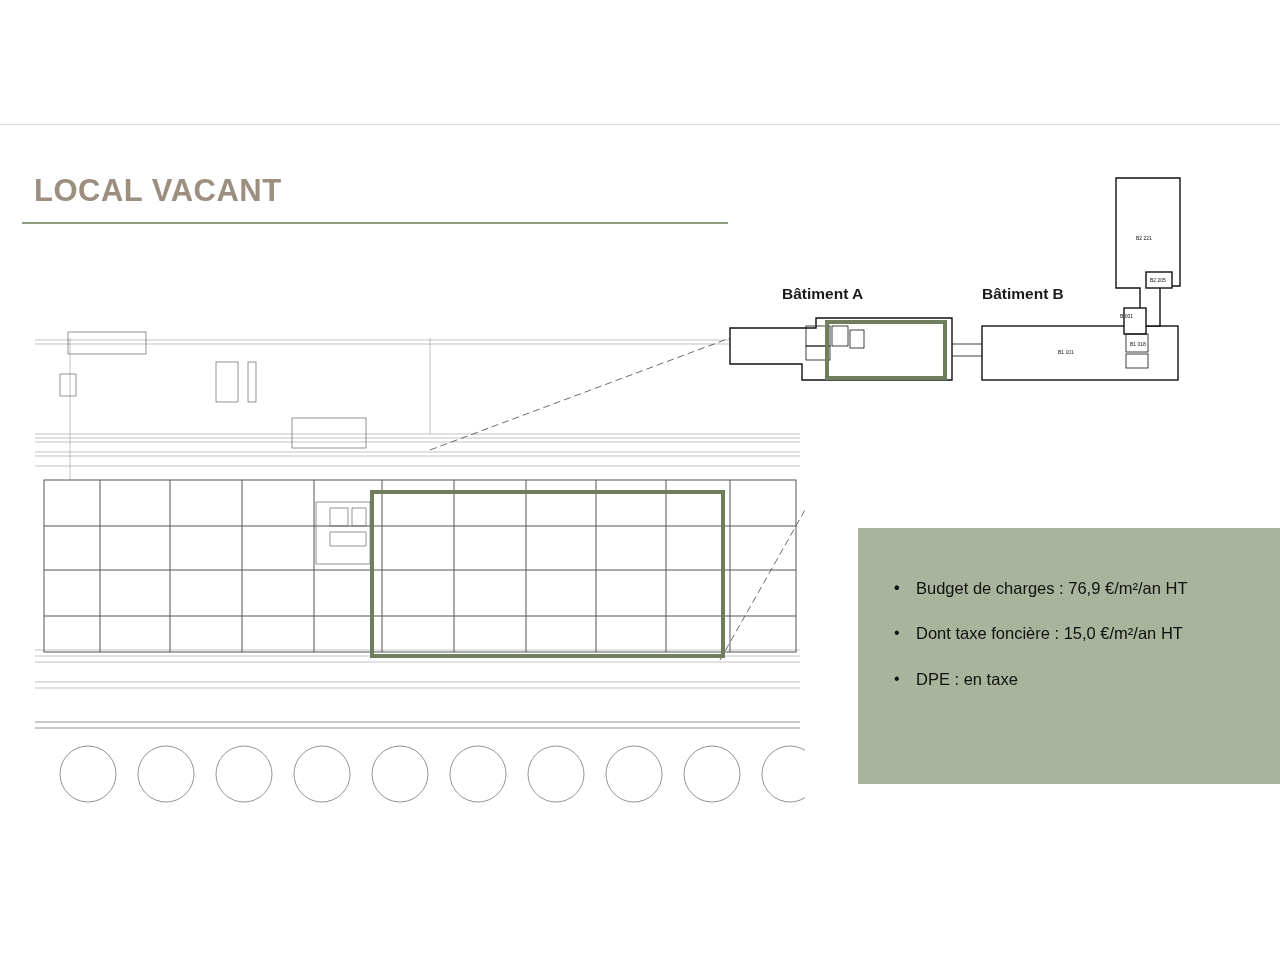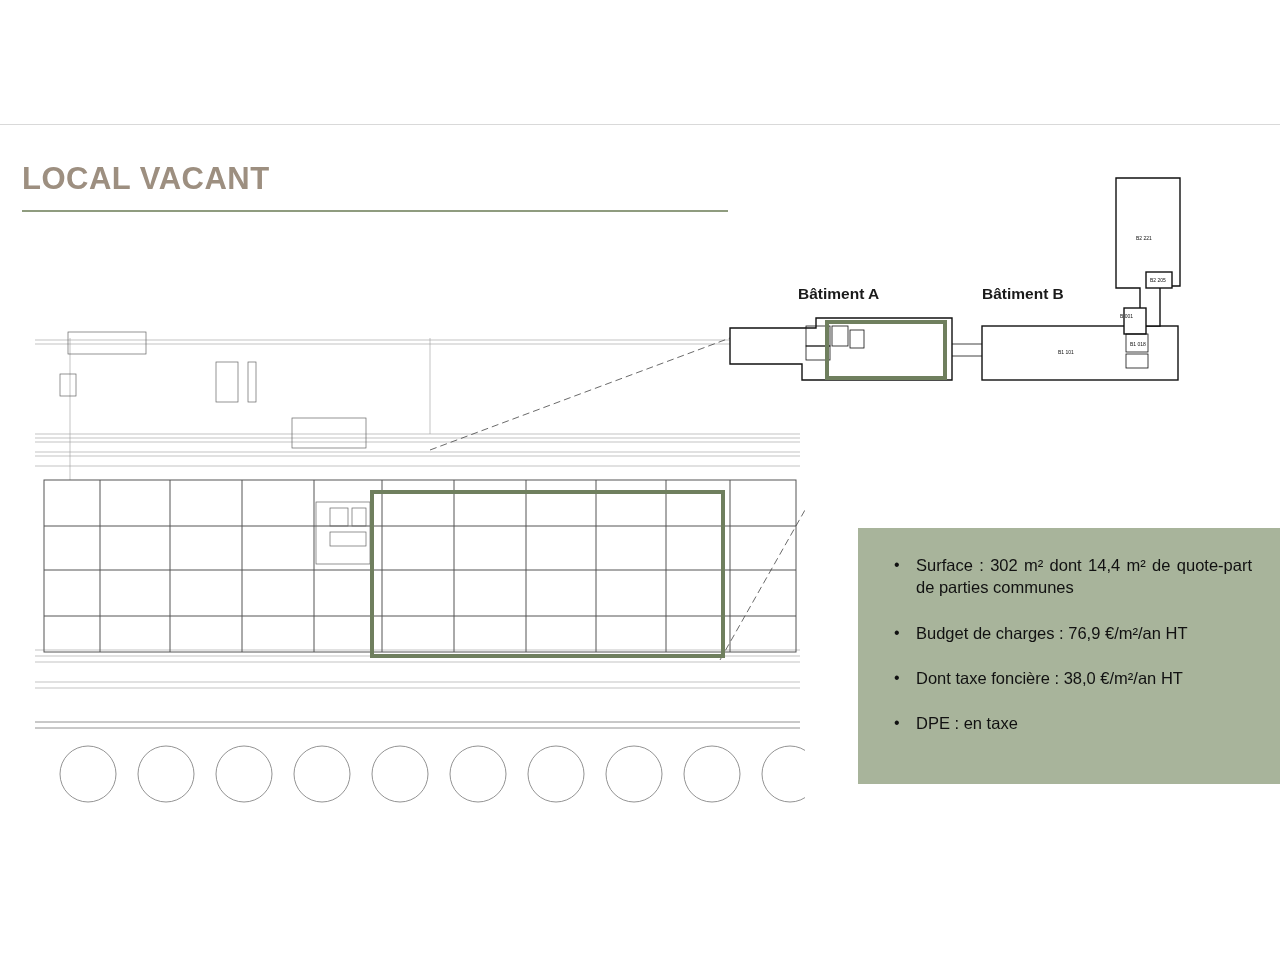--- a/index.html
+++ b/index.html
@@ -32,21 +32,21 @@
     top: 162px;
     left: 22px;
     width: 710px;
   }
   .title-text {
     font-size: 31px;
     font-weight: bold;
     letter-spacing: 0.5px;
     color: #9d8f80;
     line-height: 1.1;
-    margin: 0;
+    margin: 12px;
   }
   .title-underline {
     margin-top: 14px;
     width: 706px;
     height: 2px;
     background: #8f9c7f;
   }
 
   
   .plan-wrap {
@@ -79,21 +79,21 @@
     width: 470px;
     height: 230px;
   }
   .bat-label {
     position: absolute;
     font-size: 15.5px;
     font-weight: bold;
     color: #1a1a1a;
     white-space: nowrap;
   }
-  .bat-a-label { left: 78px; top: 117px; }
+  .bat-a-label { left: 62px; top: 117px; }
   .bat-b-label { left: 262px; top: 117px; text-align: center; }
 
   .zone-small {
     position: absolute;
     border: 4px solid #6f7f5e;
     box-sizing: border-box;
     left: 105px;
     top: 152px;
     width: 122px;
     height: 60px;
@@ -252,28 +252,27 @@
   </svg>
   <div class="bat-label bat-a-label">Bâtiment A</div>
   <div class="bat-label bat-b-label">Bâtiment B</div>
   <div class="zone-small"></div>
 </div>
 
 <div class="info-panel">
   <ul class="info-list">
     <li class="info-item justify-two-line">
       <span class="bullet">•</span>
-      <span>Surface : 302 m² dont 14,4 m² de quote-part de parties communes</span>
     </li>
     <li class="info-item">
       <span class="bullet">•</span>
       <span>Budget de charges : 76,9 €/m²/an HT</span>
     </li>
     <li class="info-item">
       <span class="bullet">•</span>
-      <span>Dont taxe foncière : 38,0 €/m²/an HT</span>
+      <span>Dont taxe foncière : 15,0 €/m²/an HT</span>
     </li>
     <li class="info-item">
       <span class="bullet">•</span>
       <span>DPE : en taxe</span>
     </li>
   </ul>
 </div>
 
 </body></html>

